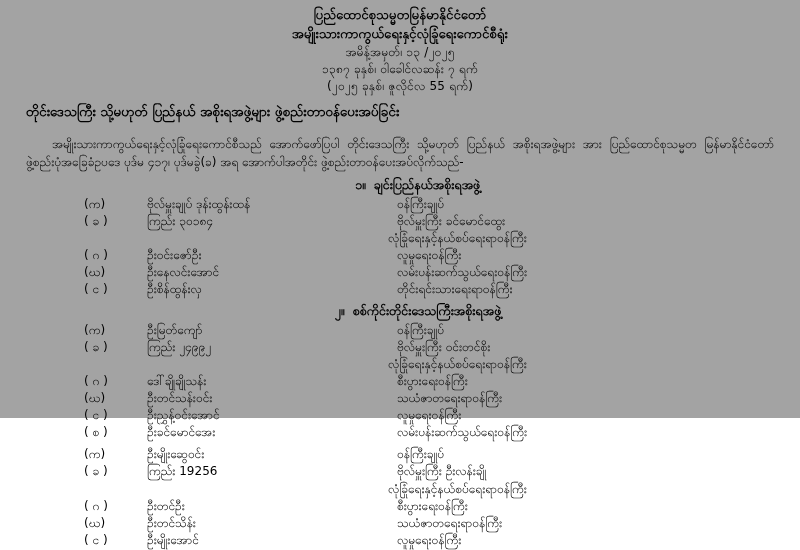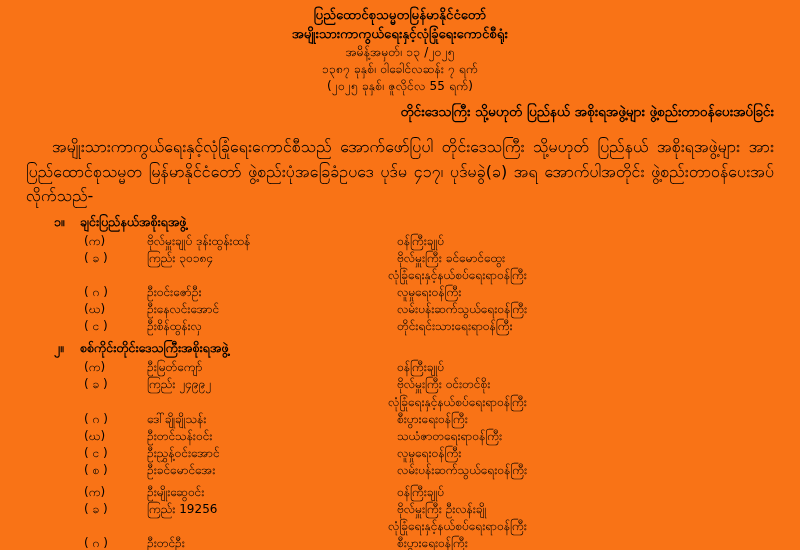--- a/index.html
+++ b/index.html
@@ -10,67 +10,68 @@
   body {
     width: 800px;
     height: 550px;
     overflow: hidden;
     font-family: "DejaVu Sans", "Liberation Sans", sans-serif;
     color: #000000;
   }
   .page {
     position: relative;
     width: 800px;
-    height: 550px;
+    height: 418px;
     box-sizing: border-box;
     padding: 6px 26px 0 26px;
-    background: #f97316;
+    background: #a3a3a3;
   }
   .header-block {
     text-align: center;
     line-height: 1.45;
   }
   .hdr-line {
     font-size: 13px;
     font-weight: bold;
     letter-spacing: 0.2px;
   }
   .hdr-line.sub {
     font-weight: bold;
     font-size: 13px;
   }
   .hdr-line.small {
     font-weight: normal;
     font-size: 12px;
   }
   .title-line {
-    text-align: right;
+    text-align: left;
     font-size: 13.5px;
     font-weight: bold;
     margin-top: 7px;
     margin-bottom: 5px;
   }
   .para {
-    font-size: 16px;
+    font-size: 12px;
     line-height: 1.55;
     text-align: justify;
     margin: 12px 0 4px 0;
   }
   .para .indent {
     display: inline-block;
     width: 26px;
   }
   .section {
     margin-top: 5px;
   }
   .section-head {
     font-size: 12.5px;
     font-weight: bold;
     margin: 2px 0 1px 0;
     padding-left: 28px;
+    text-align: center;
   }
   .section-head .sec-num {
     display: inline-block;
     width: 26px;
   }
   .rows {
     margin: 0;
     padding: 0;
   }
   .row {

